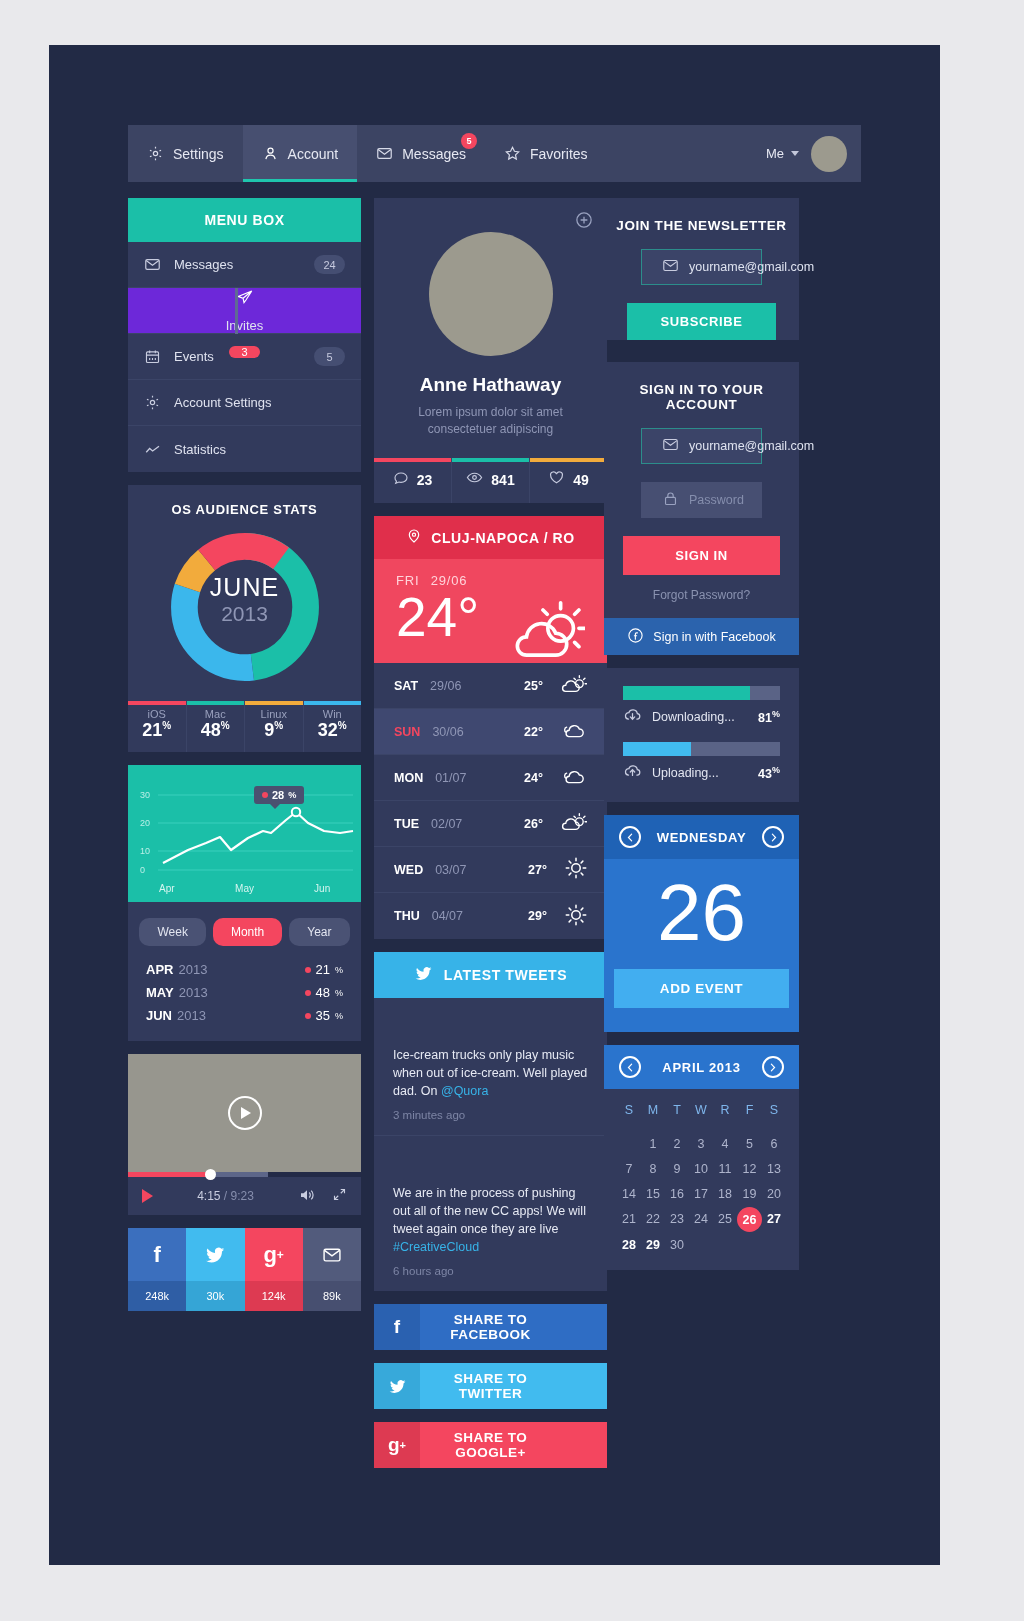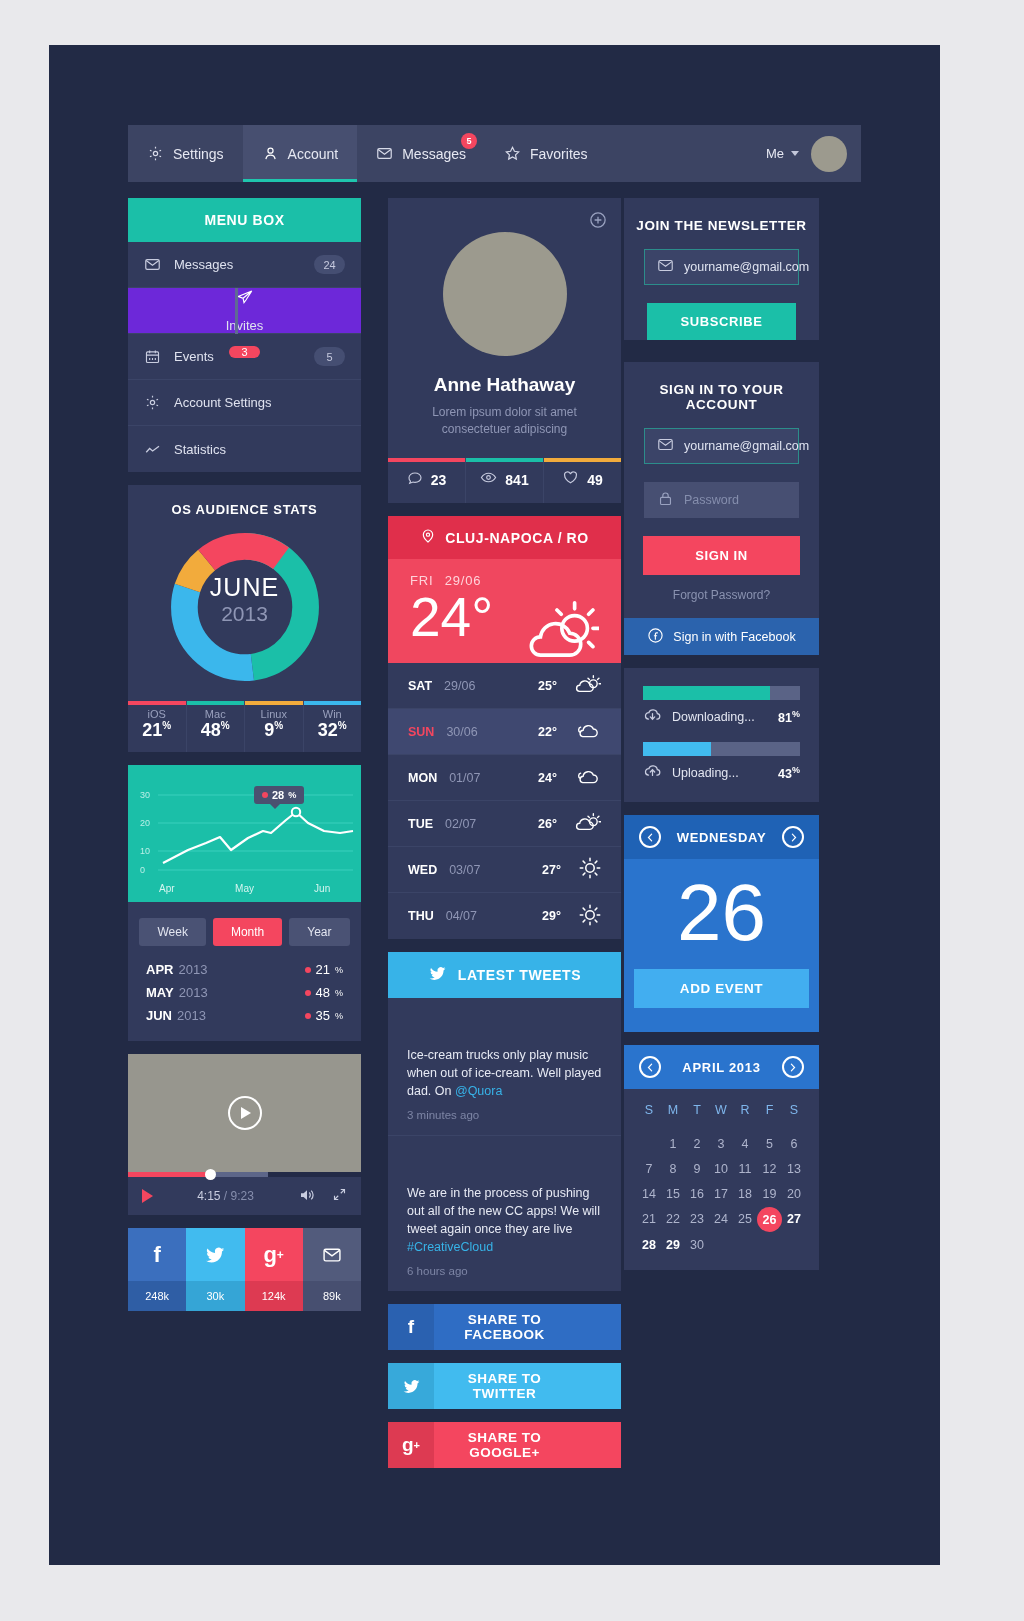--- a/index.html
+++ b/index.html
@@ -40,22 +40,22 @@
     display:flex; align-items:center; justify-content:center;
   }
   .nav-spacer { flex:1; }
   .nav-me { display:flex; align-items:center; gap:7px; color:#e6e8f2; font-size:13px; padding-right:12px; }
   .nav-avatar { width:36px; height:36px; border-radius:50%; background:#9c9a8e; margin-right:14px; }
   .caret { width:0; height:0; border-left:4px solid transparent; border-right:4px solid transparent; border-top:5px solid #c3c7da; }
 
   
   .col { position:absolute; top:73px; width:233px; }
   .col1 { left:0; }
-  .col2 { left:260px; }
-  .col3 { left:496px; width:195px; }
+  .col2 { left:246px; }
+  .col3 { left:476px; width:195px; }
 
   .card { background:#323a5c; margin-bottom:13px; }
 
   
   .menubox-head {
     background:#1bbfa8; color:#fff; text-align:center;
     font-size:14px; font-weight:bold; letter-spacing:.6px; padding:14px 0;
   }
   .menu-item {
     display:flex; align-items:center; gap:13px;
@@ -97,21 +97,21 @@
     content:""; position:absolute; left:16px; bottom:-5px;
     border-left:5px solid transparent; border-right:5px solid transparent; border-top:5px solid #4a5170;
   }
   .tip-dot { width:6px; height:6px; border-radius:50%; background:#f4465f; }
   .ylab { position:absolute; color:#b9efe7; font-size:9px; left:12px; }
   .xlabs { position:absolute; bottom:8px; left:0; right:0; display:flex; color:#d6f5f0; font-size:10px; }
   .xlabs span { flex:1; text-align:center; }
 
   .seg-row { display:flex; justify-content:center; gap:7px; padding:16px 0 12px; }
   .seg {
-    background:#4a5274; color:#e2e5f0; font-size:12px; padding:7px 18px; border-radius:3px;
+    background:#4a5274; color:#e2e5f0; font-size:12px; padding:7px 18px; border-radius:10px;
   }
   .seg.on { background:#f4465f; color:#fff; }
   .stat-row { display:flex; align-items:center; padding:4px 18px 4px; font-size:13px; }
   .stat-row .mo { color:#fff; font-weight:bold; }
   .stat-row .yr { color:#8f96b5; margin-left:5px; flex:1; }
   .stat-row .dl { color:#fff; display:flex; align-items:center; gap:5px; }
   .stat-row .dl .d { width:6px; height:6px; border-radius:50%; background:#f4465f; }
   .stat-row .dl sup { font-size:9px; }
   .statlist { padding-bottom:14px; }
 
@@ -170,22 +170,22 @@
   .tweet .ago { color:#7d85a5; font-size:11.5px; margin-top:9px; }
 
   
   .share { display:flex; align-items:center; height:46px; margin-bottom:13px; }
   .share .ic { width:46px; text-align:center; color:#fff; font-size:19px; font-weight:bold; display:flex; align-items:center; justify-content:center; height:46px; }
   .share .lb { flex:1; text-align:center; color:#fff; font-size:13.5px; font-weight:bold; letter-spacing:.5px; padding-right:46px; }
 
   
   .nl-title { text-align:center; color:#fff; font-size:13.5px; font-weight:bold; letter-spacing:.6px; padding:20px 0 16px; }
   .field {
-    display:flex; align-items:center; gap:10px; height:36px; margin:0 20px 18px;
-    background:#3b4468; border:1px solid #2c8d8b; padding:0 12px; color:#dfe3f0; font-size:12.5px;
+    display:flex; align-items:center; gap:10px; height:36px; margin:0 37px 18px;
+    background:#3b4468; border:1px solid #2c8d8b; padding:0 20px; color:#dfe3f0; font-size:12.5px;
   }
   .field.plain { border:1px solid transparent; background:#474f72; color:#858ead; }
   .btn-teal { display:block; margin:0 auto 22px; background:#1bbfa8; color:#fff; font-size:13px; font-weight:bold; letter-spacing:.6px; padding:11px 34px; border:none; }
   .si-title { text-align:center; color:#fff; font-size:13.5px; font-weight:bold; letter-spacing:.6px; padding:20px 0 16px; }
   .btn-red { display:block; margin:4px 19px 0; background:#f4465f; color:#fff; font-size:13px; font-weight:bold; letter-spacing:.6px; padding:12px 0; border:none; width:calc(100% - 38px); }
   .forgot { text-align:center; color:#8a92b0; font-size:12px; padding:13px 0 16px; }
   .fb-bar { background:#2b63ad; color:#fff; font-size:12.5px; display:flex; align-items:center; justify-content:center; gap:9px; height:37px; }
 
   
   .prog-card { padding:18px 19px 18px; }

